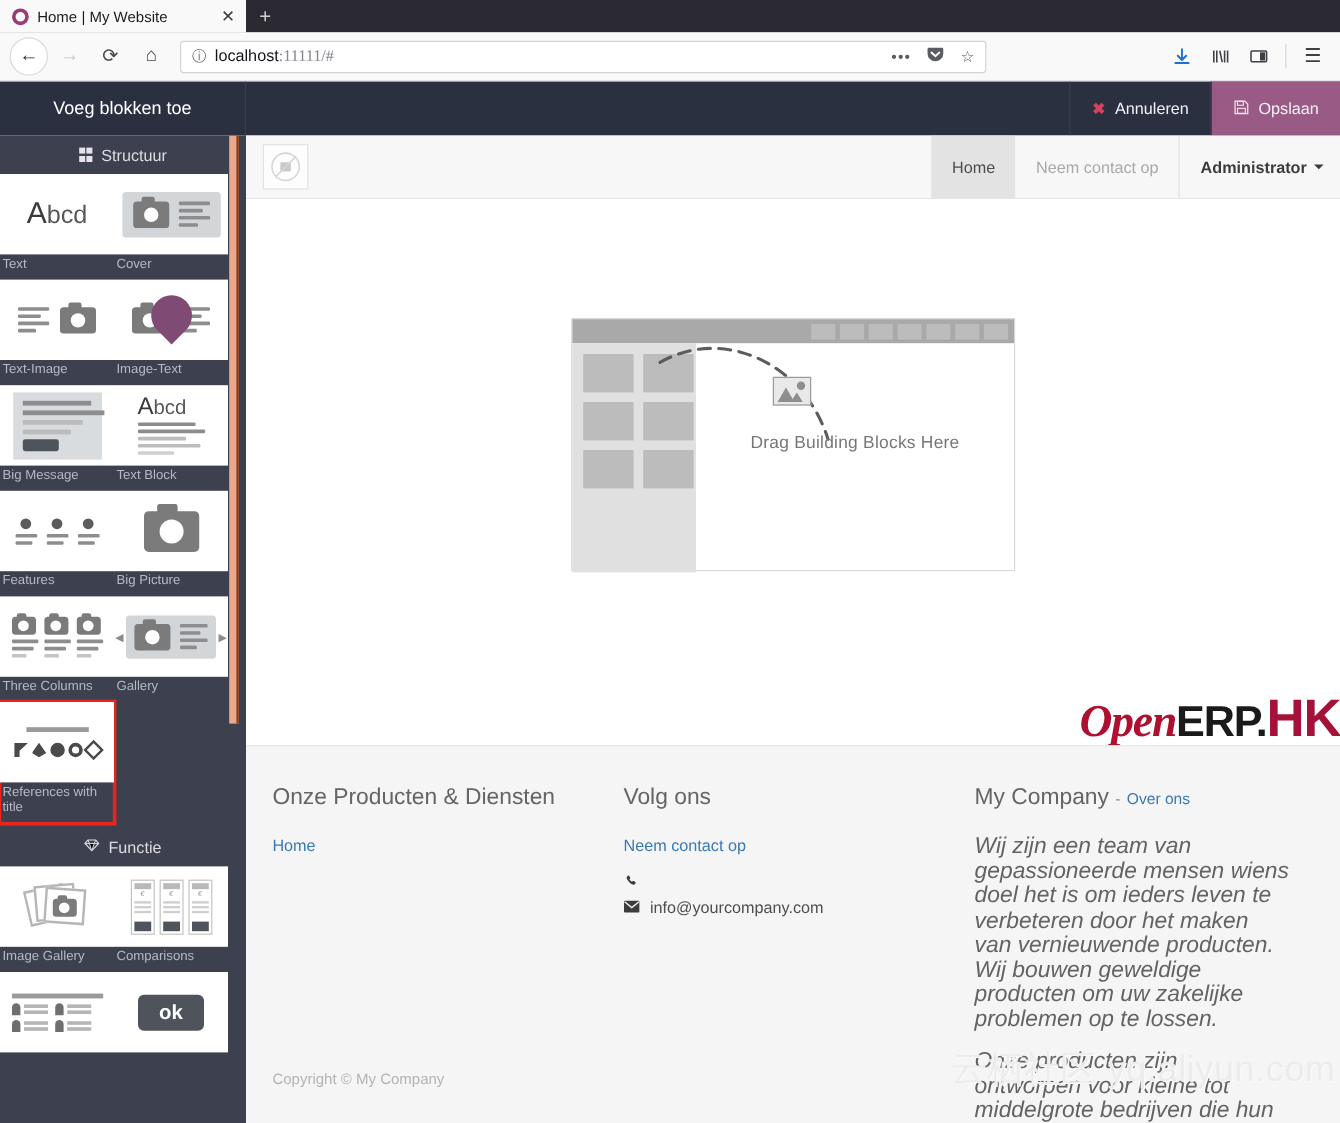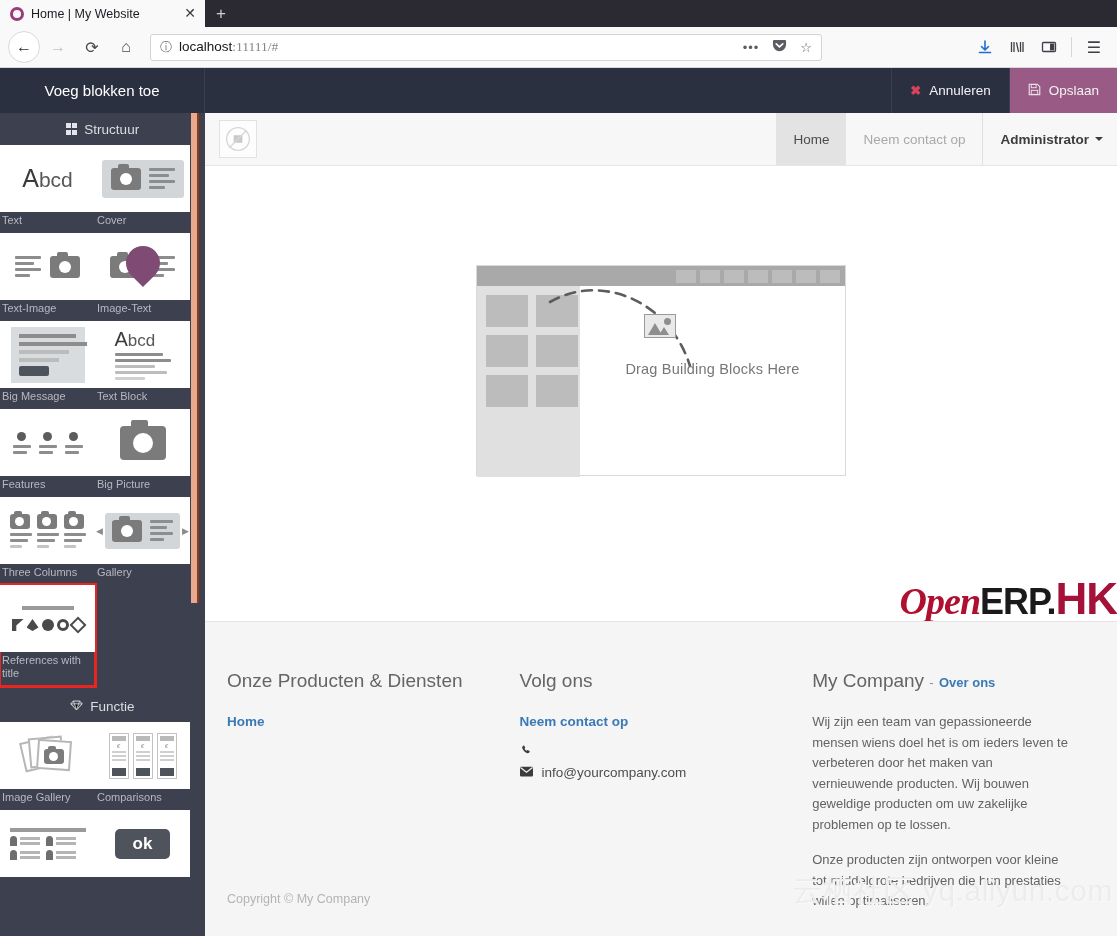--- a/index.html
+++ b/index.html
@@ -263,28 +263,28 @@
 
   
   .site-footer {
     background: #f5f5f5; border-top: 1px solid #e5e5e5; height: 315px;
     position: relative; padding: 32px 22px 0 22px; display: flex; gap: 0;
   }
   .fcol { padding-right: 20px; }
   .fcol.c1 { width: 300px; }
   .fcol.c2 { width: 300px; }
   .fcol.c3 { width: 290px; }
-  .fcol h4 { font-size: 19px; font-weight: normal; color: #656565; margin-bottom: 20px; margin-top: 16px; }
+  .fcol h4 { font-size: 19px; font-weight: normal; color: #656565; margin-bottom: 20px; }
   .fcol h4 .sub { font-size: 13px; color: #3b79b5; }
   .fcol h4 .dash { font-size: 13px; color: #8d8d8d; }
-  .fcol a { color: #3b79b5; text-decoration: none; font-size: 13.5px; display: inline-block; font-weight: bold; }
+  .fcol a { color: #3b79b5; text-decoration: none; font-size: 13.5px; display: inline-block; }
   .fcol .contact-row { display: flex; align-items: center; gap: 8px;
     font-size: 13.5px; color: #4e4e4e; margin-top: 14px;}
   .fcol .contact-row .ic { color: #3c3c3c; font-size: 13px; width: 14px; }
-  .fcol p { font-size: 13px; color: #636363; line-height: 20.5px; margin-bottom: 15px; }
+  .fcol p { font-size: 19px; color: #636363; line-height: 20.5px; margin-bottom: 15px; font-style: italic; }
   .copyright {
     position: absolute; left: 22px; bottom: 30px; font-size: 12.5px; color: #b4b4b4;
   }
   .watermark {
     position: absolute; right: 4px; bottom: 24px; font-size: 30px;
     color: #ececec; white-space: nowrap; letter-spacing: .5px;
     text-shadow: 1px 1px 0 #fafafa;
   }
 </style>
 </head>

